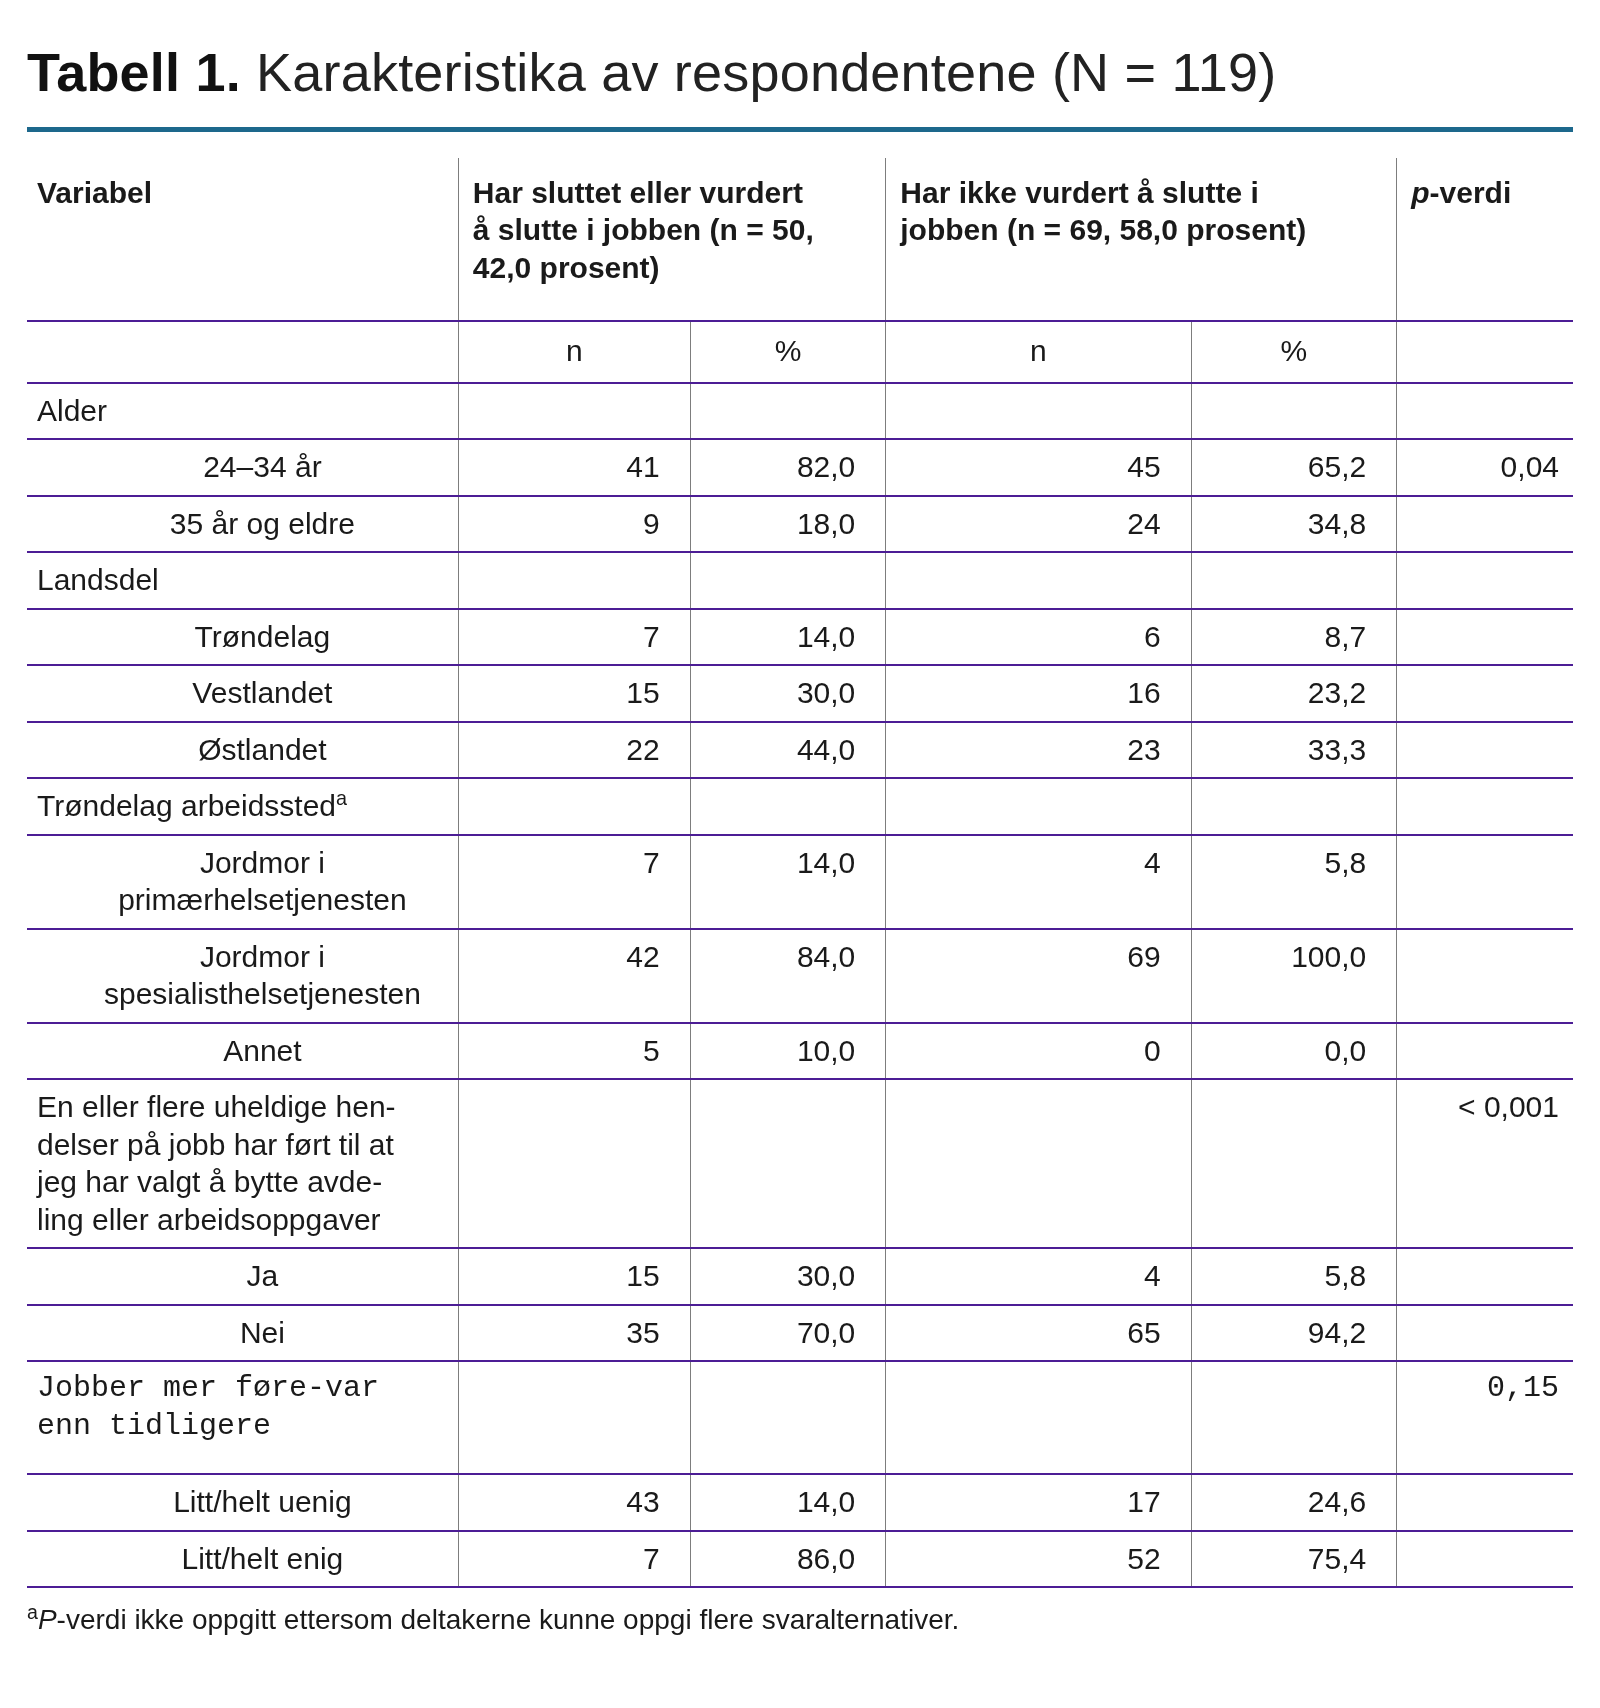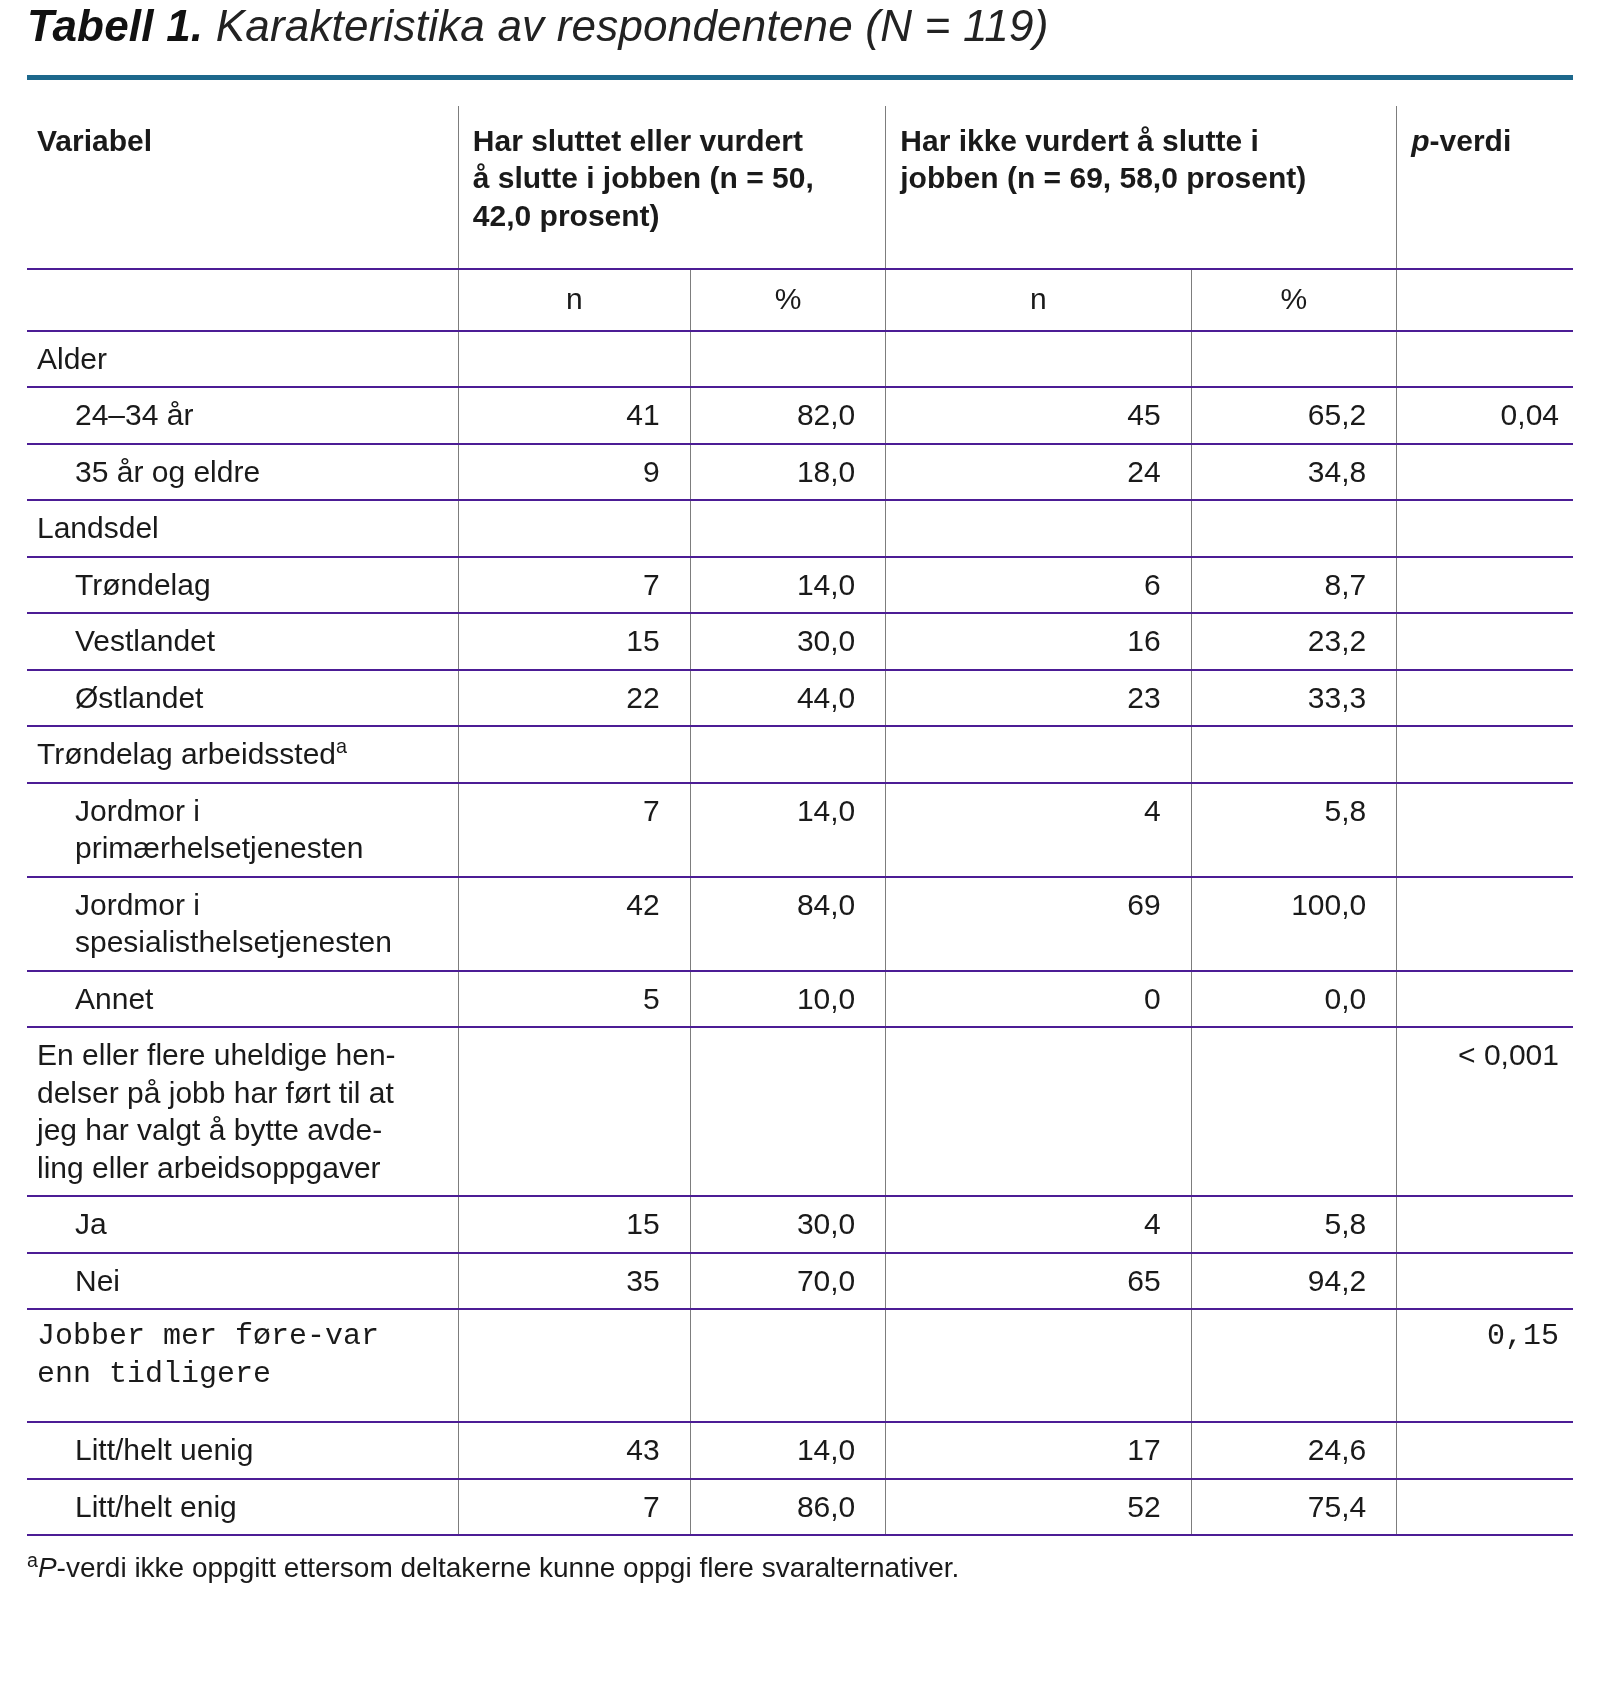--- a/index.html
+++ b/index.html
@@ -11,25 +11,25 @@
     overflow: hidden;
     font-family: "Liberation Sans", "DejaVu Sans", sans-serif;
     color: #1a1a1a;
   }
   .page {
     padding: 0 27px;
     box-sizing: border-box;
     width: 1600px;
   }
   .page-title {
-    font-size: 44px;
+    margin-top: 40px;
+    font-size: 54px;
     line-height: 1.2;
     color: #222222;
     letter-spacing: 0.2px;
-    font-style: italic;
   }
   .page-title .title-label {
     font-weight: 700;
     color: #111111;
   }
   .rule {
     height: 5px;
     background: #1d688c;
     border: none;
     margin: 0;
@@ -66,21 +66,21 @@
   .char-table .subheader th {
     text-align: center;
     font-weight: 400;
     padding: 10px 0 12px 0;
   }
 
   .multiline { white-space: pre-line; }
 
   
   .char-table td.label-cell { padding: 8px 8px 9px 10px; }
-  .char-table tr.item td.label-cell { padding-left: 48px; }
+  .char-table tr.item td.label-cell { padding-left: 48px; text-align: center; }
   .char-table td.num-cell {
     text-align: right;
     padding: 8px 30px 9px 4px;
   }
   .char-table td.p-cell { padding-right: 14px; }
   .char-table tr.extra td { padding-bottom: 28px; font-family: Liberation Mono, monospace; }
 
   sup.fn-sup {
     font-size: 66%;
     vertical-align: super;

